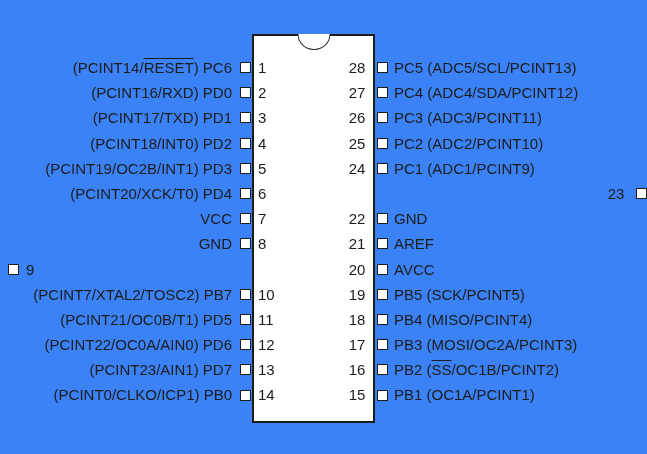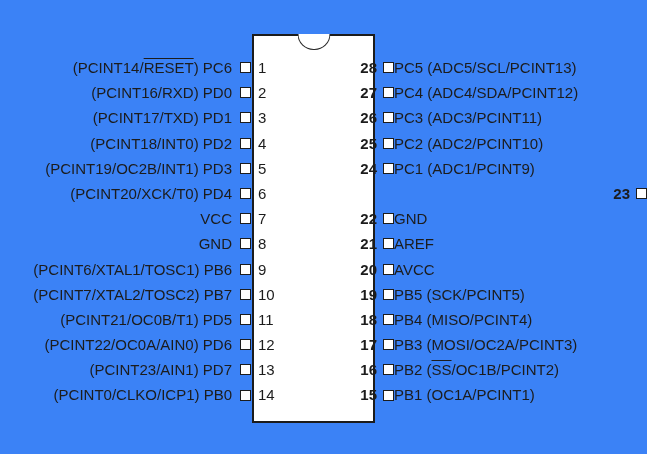--- a/index.html
+++ b/index.html
@@ -68,27 +68,27 @@
   .sq-l { margin-left: 8px; }
   .num-l {
     width: 30px;
     margin-left: 7px;
     text-align: left;
     flex: none;
   }
   .spacer { flex: 1; }
   .num-r {
     width: 28px;
-    text-align: right;
-    flex: none;
-    font-weight: bold;
+    text-align: center;
+    flex: none;
   }
   .sq-r { margin-left: 6px; }
   .lbl-r {
     width: 253px;
+    margin-left: 6px;
     text-align: left;
     flex: none;
   }
   .ovl {
     text-decoration: overline;
     text-decoration-thickness: 1px;
   }
 </style>
 </head>
 <body>
@@ -163,21 +163,20 @@
       <div class="pin-row">
         <span class="lbl-l"><span>GND</span></span>
         <span class="sq sq-l"></span>
         <span class="num-l">8</span>
         <span class="spacer"></span>
         <span class="num-r">21</span>
         <span class="sq sq-r"></span>
         <span class="lbl-r"><span>AREF</span></span>
       </div>
       <div class="pin-row">
-        <span class="lbl-l"><span>(PCINT6/XTAL1/TOSC1) PB6</span></span>
         <span class="sq sq-l"></span>
         <span class="num-l">9</span>
         <span class="spacer"></span>
         <span class="num-r">20</span>
         <span class="sq sq-r"></span>
         <span class="lbl-r"><span>AVCC</span></span>
       </div>
       <div class="pin-row">
         <span class="lbl-l"><span>(PCINT7/XTAL2/TOSC2) PB7</span></span>
         <span class="sq sq-l"></span>

